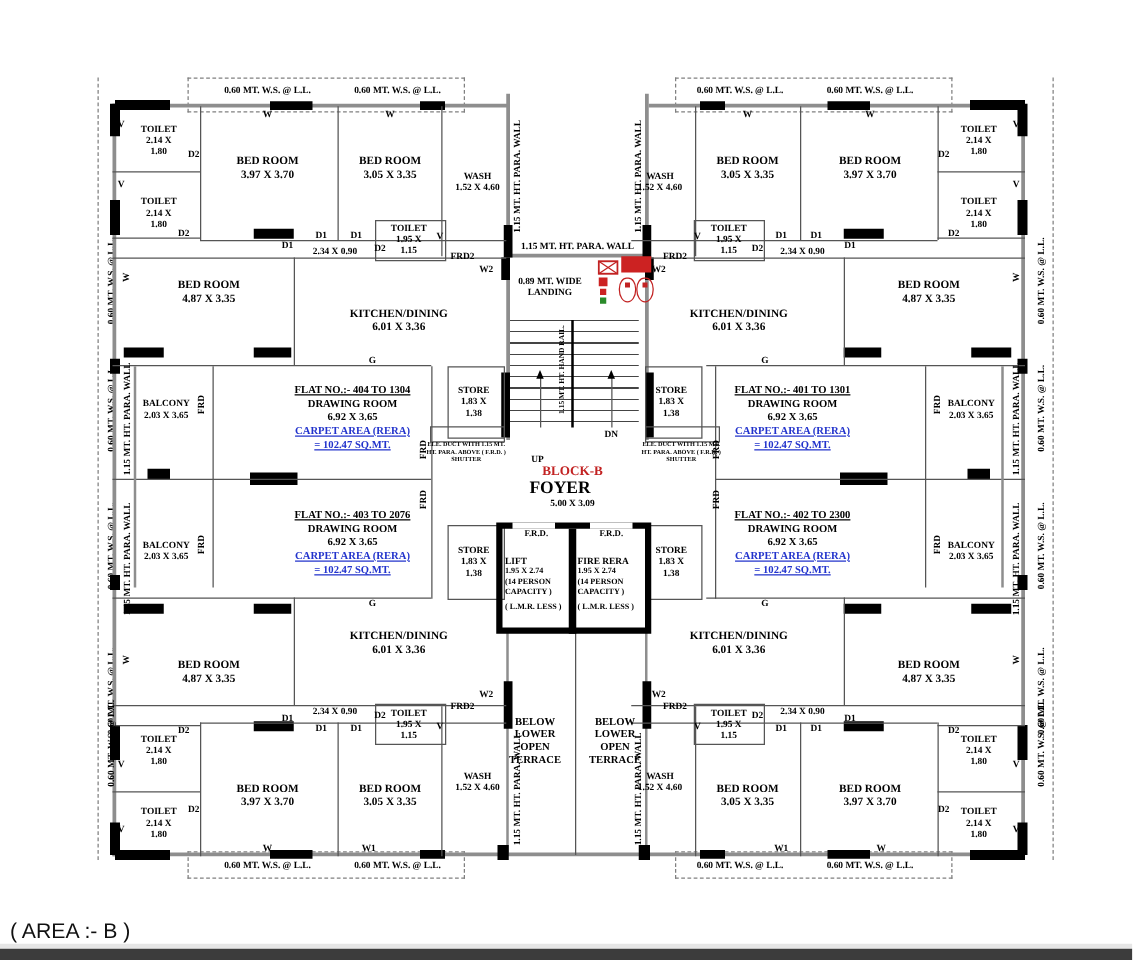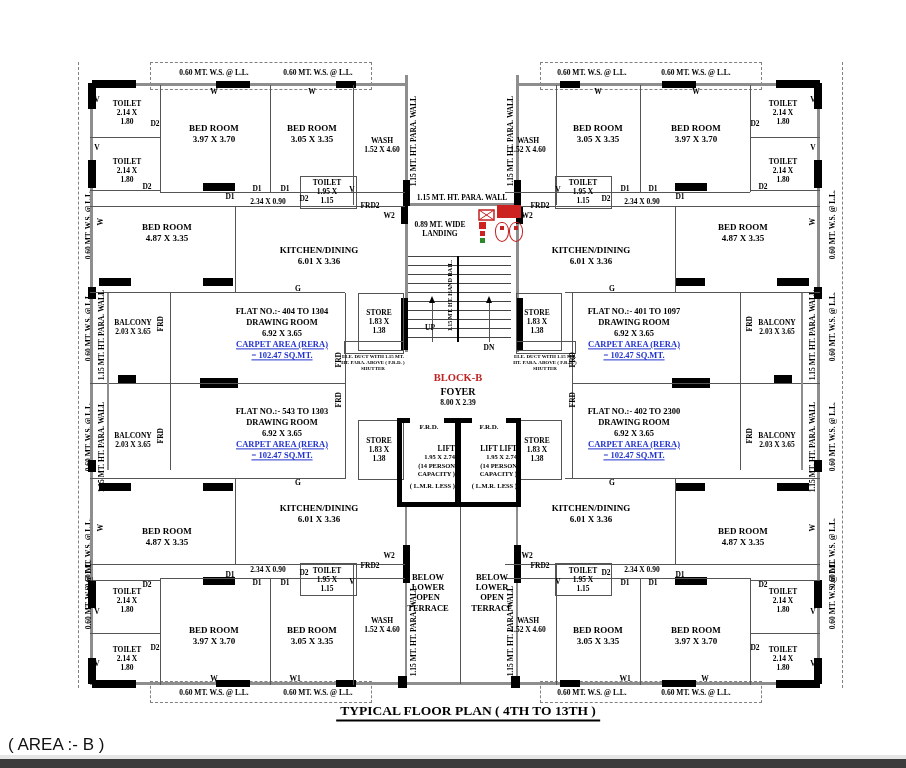--- a/index.html
+++ b/index.html
@@ -21,29 +21,29 @@
   .vt6{font-size:6px}
   
   .gw{position:absolute;background:#8e8e8e}
   .bk{position:absolute;background:#000}
   .tl{position:absolute;background:#555}
   .bx{position:absolute;border:1px solid #555}
   .dashb{position:absolute;border:1px dashed #808080}
   .dashv{position:absolute;border-left:1px dashed #808080}
   .red{color:#c22222}
   .blue{color:#2233cc;text-decoration:underline}
-  .u{}
+  .u{text-decoration:underline}
   .stairs{position:absolute;left:408px;top:256px;width:103px;height:86px;
           background:repeating-linear-gradient(to bottom,#444 0,#444 1px,transparent 1px,transparent 9px)}
   .tri{position:absolute;width:0;height:0;border-left:3px solid transparent;
        border-right:3px solid transparent;border-bottom:7px solid #000}
   .flat{position:absolute;transform:translate(-50%,-50%);text-align:center;
         font-weight:bold;font-size:8.5px;line-height:1.3;white-space:nowrap}
   .flat .r{display:block}
-  .liftcell{position:absolute;text-align:right;font-weight:bold}
+  .liftcell{position:absolute;text-align:left;font-weight:bold}
   .liftcell .r{display:block}
   .title{position:absolute;left:468px;top:712px;transform:translate(-50%,-50%);
          font-weight:bold;font-size:13.5px;border-bottom:2px solid #000;padding:0 4px 1px}
   .caption{position:absolute;left:8px;top:735px;font-family:"Liberation Sans",sans-serif;
            font-size:17px;color:#111}
   .btm1{position:absolute;left:0;top:755px;width:906px;height:4px;background:#e6e6e6}
   .btm2{position:absolute;left:0;top:759px;width:906px;height:9px;background:#3c3c3c}
   .icon{position:absolute}
 </style>
 </head>
@@ -406,28 +406,28 @@
     </span>
 
   <span class="flat" style="left:282px;top:334px">
       <span class="r u">FLAT NO.:- 404 TO 1304</span>
       <span class="r">DRAWING ROOM</span>
       <span class="r">6.92 X 3.65</span>
       <span class="r blue">CARPET AREA (RERA)</span>
       <span class="r blue">= 102.47 SQ.MT.</span>
     </span>
   <span class="flat" style="left:634px;top:334px">
-      <span class="r u">FLAT NO.:- 401 TO 1097</span>
+      <span class="r u">FLAT NO.:- 401 TO 1301</span>
       <span class="r">DRAWING ROOM</span>
       <span class="r">6.92 X 3.65</span>
       <span class="r blue">CARPET AREA (RERA)</span>
       <span class="r blue">= 102.47 SQ.MT.</span>
     </span>
   <span class="flat" style="left:282px;top:434px">
-      <span class="r u">FLAT NO.:- 543 TO 1303</span>
+      <span class="r u">FLAT NO.:- 403 TO 2076</span>
       <span class="r">DRAWING ROOM</span>
       <span class="r">6.92 X 3.65</span>
       <span class="r blue">CARPET AREA (RERA)</span>
       <span class="r blue">= 102.47 SQ.MT.</span>
     </span>
   <span class="flat" style="left:634px;top:434px">
       <span class="r u">FLAT NO.:- 402 TO 2300</span>
       <span class="r">DRAWING ROOM</span>
       <span class="r">6.92 X 3.65</span>
       <span class="r blue">CARPET AREA (RERA)</span>
@@ -451,36 +451,36 @@
     </span>
   <span class="lbl sm" style="left:537px;top:449px">
       <span class="r">STORE</span>
       <span class="r">1.83 X</span>
       <span class="r">1.38</span>
     </span>
 
   <span class="mk" style="left:462px;top:197px">1.15 MT. HT. PARA. WALL</span>
   <span class="lbl sm wrapt" style="left:440px;top:229px;width:72px">0.89 MT. WIDE LANDING</span>
   <span class="vt vt6" style="left:447px;top:260px">1.15 MT. HT. HAND RAIL.</span>
-  <span class="mk" style="left:430px;top:327px">UP</span>
+  <span class="mk" style="left:430px;top:367px">UP</span>
   <span class="mk" style="left:489px;top:347px">DN</span>
   <span class="lbl red" style="left:458px;top:378px;font-size:10.5px">BLOCK-B</span>
-  <span class="mk" style="left:458px;top:391px;font-size:10px">FOYER</span>
-  <span class="mk" style="left:458px;top:402px">8.00 X 2.39</span>
+  <span class="mk" style="left:448px;top:391px;font-size:14px">FOYER</span>
+  <span class="mk" style="left:458px;top:402px">5.00 X 3.09</span>
   <span class="mk" style="left:429px;top:427px;font-size:7px">F.R.D.</span>
   <span class="mk" style="left:489px;top:427px;font-size:7px">F.R.D.</span>
 
   <span class="liftcell xs" style="left:404px;top:444px;width:51px">
       <span class="r" style="font-size:7.5px">LIFT</span>
       <span class="r">1.95 X 2.74</span>
       <span class="r wrapt">(14 PERSON CAPACITY )</span>
       <span class="r wrapt" style="margin-top:4px">( L.M.R. LESS )</span>
     </span>
   <span class="liftcell xs" style="left:462px;top:444px;width:55px">
-      <span class="r" style="font-size:7.5px">LIFT LIFT</span>
+      <span class="r" style="font-size:7.5px">FIRE RERA</span>
       <span class="r">1.95 X 2.74</span>
       <span class="r wrapt">(14 PERSON CAPACITY )</span>
       <span class="r wrapt" style="margin-top:4px">( L.M.R. LESS )</span>
     </span>
 
   <span class="lbl tiny" style="left:373px;top:363px;font-weight:bold">ELE. DUCT WITH 1.15 MT. HT. PARA. ABOVE ( F.R.D. ) SHUTTER</span>
   <span class="lbl tiny" style="left:545px;top:363px;font-weight:bold">ELE. DUCT WITH 1.15 MT. HT. PARA. ABOVE ( F.R.D. ) SHUTTER</span>
 
   <span class="lbl wrapt" style="left:428px;top:592px;width:54px;font-size:8.5px">BELOW LOWER OPEN TERRACE</span>
   <span class="lbl wrapt" style="left:492px;top:592px;width:54px;font-size:8.5px">BELOW LOWER OPEN TERRACE</span>
@@ -561,18 +561,17 @@
   <span class="mk" style="left:370px;top:565px">FRD2</span>
   <span class="mk" style="left:540px;top:565px">FRD2</span>
   <span class="mk" style="left:389px;top:215px">W2</span>
   <span class="mk" style="left:527px;top:215px">W2</span>
   <span class="mk" style="left:389px;top:555px">W2</span>
   <span class="mk" style="left:527px;top:555px">W2</span>
 
   <span class="vt" style="left:84px;top:560px">0.60 MT. W.S. @ L.L.</span>
   <span class="vt" style="left:828px;top:560px">0.60 MT. W.S. @ L.L.</span>
 
-  <div class="title"><span>TYPICAL FLOOR PLAN ( 4TH TO 13TH )</span></div>
   <div class="caption">( AREA :- B )</div>
   <div class="btm1"></div>
   <div class="btm2"></div>
 
 </div>
 
 </body></html>

